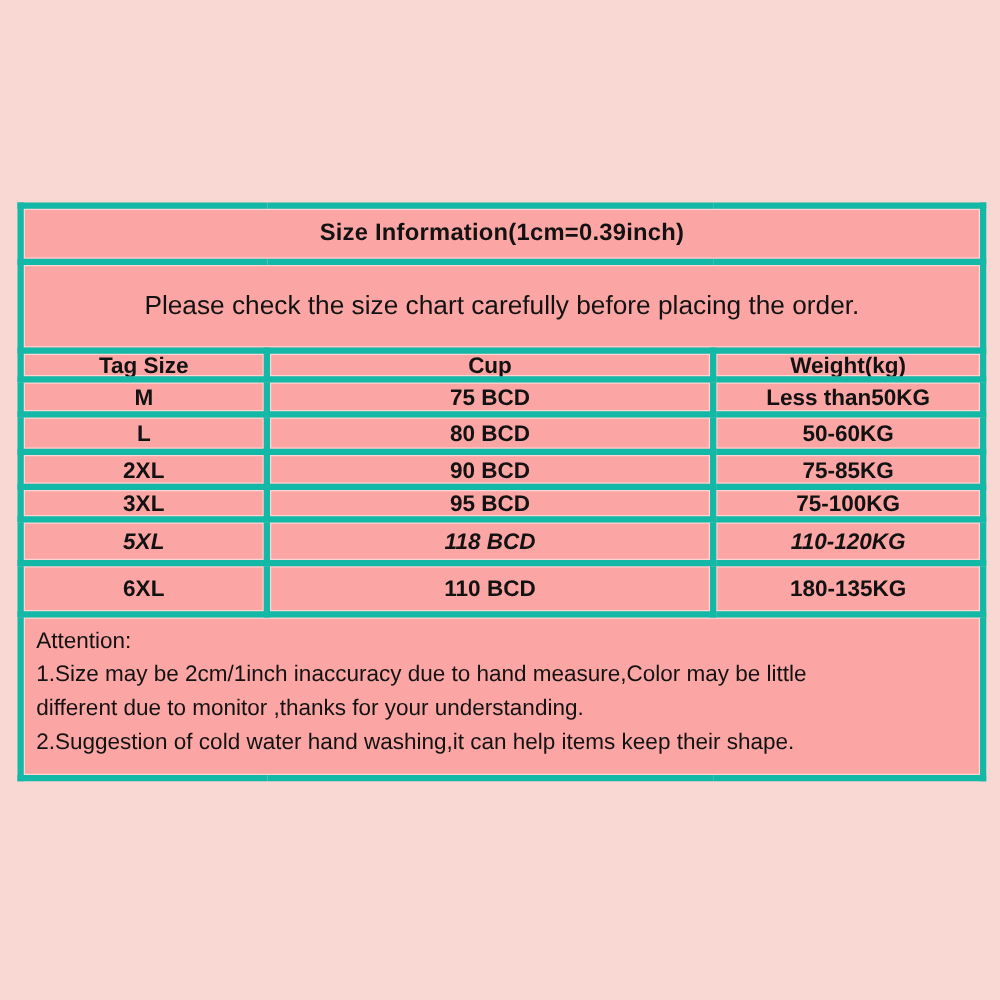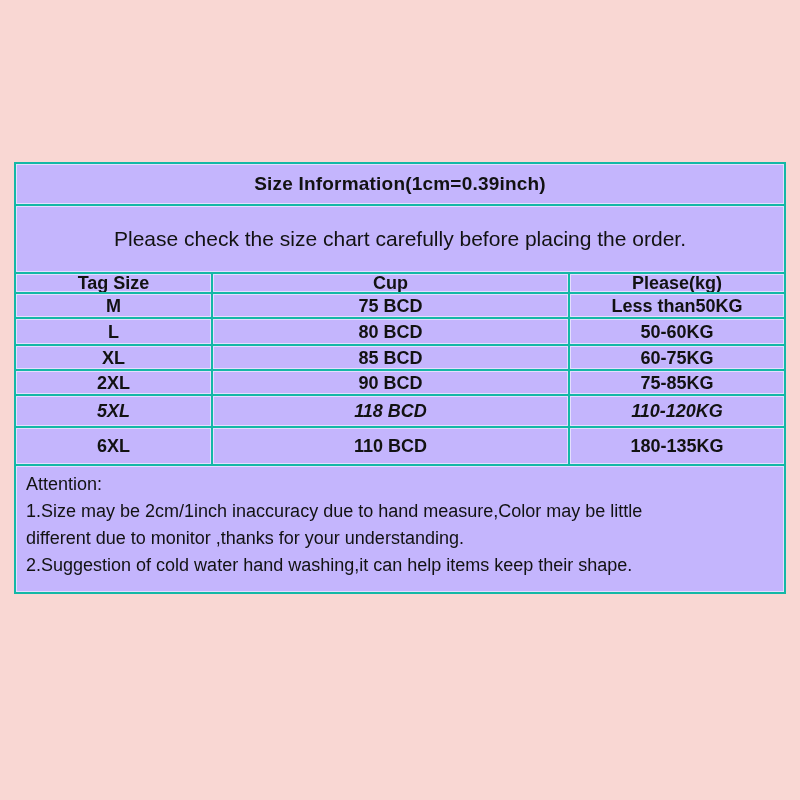--- a/index.html
+++ b/index.html
@@ -17,22 +17,22 @@
   }
   table.size-table {
     position: absolute;
     left: 14px;
     top: 162px;
     width: 770px;
     border-collapse: collapse;
     table-layout: fixed;
   }
   .size-table td, .size-table th {
-    border: 2px solid #14b8a6;
-    background: #c4b5fd;
+    border: 5px solid #14b8a6;
+    background: #fca5a5;
     box-shadow: inset 0 0 0 1px rgba(255,255,255,0.55);
     vertical-align: middle;
     text-align: center;
     padding: 0;
     overflow: hidden;
   }
   tr.row-title td {
     height: 40px;
     font-size: 19px;
     font-weight: bold;
@@ -81,41 +81,41 @@
   <tbody>
       <tr class="row-title">
     <td colspan="3">Size Information(1cm=0.39inch)</td>
   </tr>
   <tr class="row-subtitle">
     <td colspan="3">Please check the size chart carefully before placing the order.</td>
   </tr>
   <tr class="row-header">
     <th>Tag Size</th>
     <th>Cup</th>
-    <th>Please(kg)</th>
+    <th>Weight(kg)</th>
   </tr>
   <tr class="data-row h-25">
     <td>M</td>
     <td>75 BCD</td>
     <td>Less than50KG</td>
   </tr>
   <tr class="data-row h-27">
     <td>L</td>
     <td>80 BCD</td>
     <td>50-60KG</td>
   </tr>
   <tr class="data-row h-25">
-    <td>XL</td>
-    <td>85 BCD</td>
-    <td>60-75KG</td>
-  </tr>
-  <tr class="data-row h-25">
     <td>2XL</td>
     <td>90 BCD</td>
     <td>75-85KG</td>
+  </tr>
+  <tr class="data-row h-23">
+    <td>3XL</td>
+    <td>95 BCD</td>
+    <td>75-100KG</td>
   </tr>
   <tr class="data-row h-32">
     <td>5XL</td>
     <td>118 BCD</td>
     <td>110-120KG</td>
   </tr>
   <tr class="data-row h-38">
     <td>6XL</td>
     <td>110 BCD</td>
     <td>180-135KG</td>

